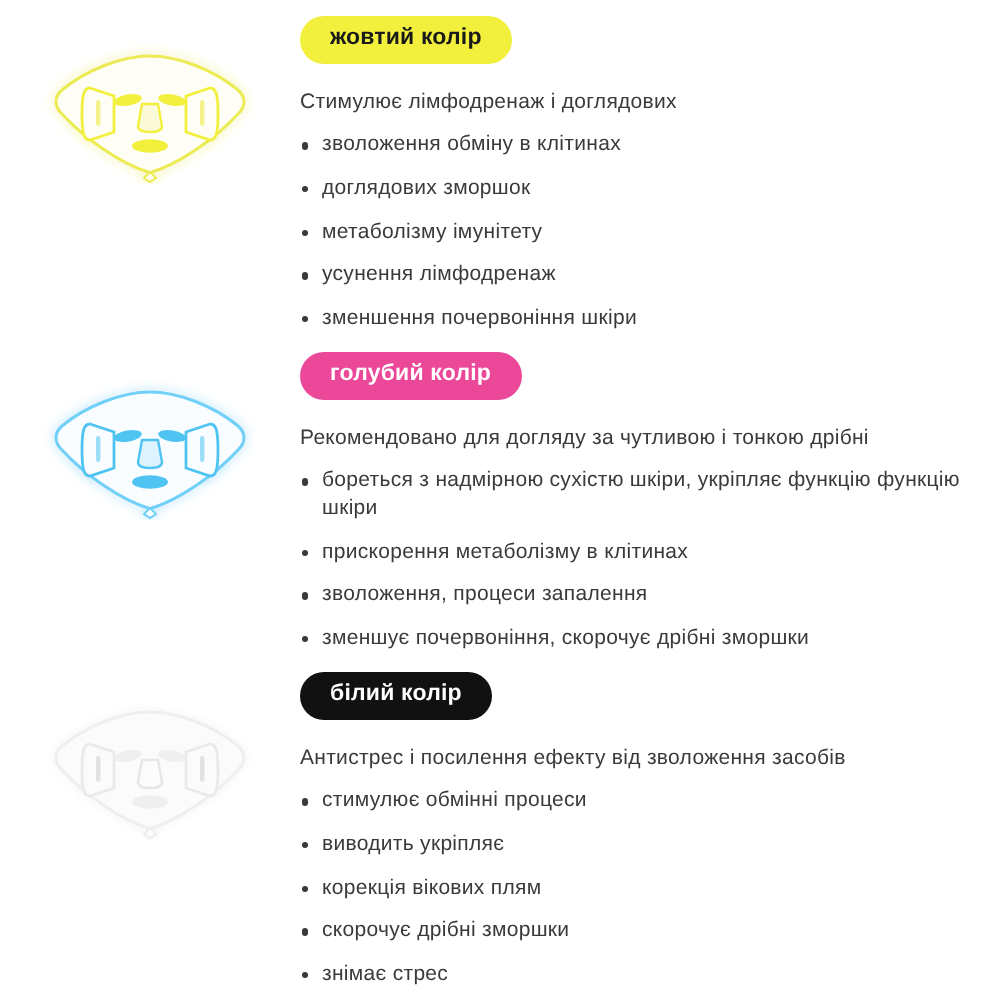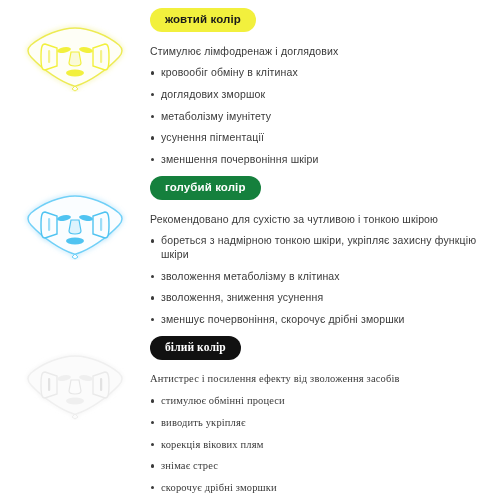--- a/index.html
+++ b/index.html
@@ -22,21 +22,21 @@
 
   .section {
     position: absolute;
     left: 0;
     width: 500px;
     display: flex;
     align-items: flex-start;
   }
   #section-yellow { top: 8px; }
   #section-blue   { top: 176px; }
-  #section-white  { top: 336px; font-family: Liberation Serif, serif; }
+  #section-white  { top: 336px; }
 
   .icon-col {
     width: 150px;
     flex: 0 0 150px;
     display: flex;
     justify-content: center;
     align-items: flex-start;
     padding-top: 14px;
     box-sizing: border-box;
   }
@@ -125,24 +125,24 @@
           <path d="M52 30 L60 30 L62 41 C62 43 60 44 56 44 C52 44 50 43 50 41 Z" fill="#FAFAD8" stroke="#F2F03D" stroke-width="1.2"></path>
           <ellipse cx="56" cy="51" rx="9" ry="3.4" fill="#F2F03D"></ellipse>
           <path d="M56 64 L53 67 L56 69 L59 67 Z" fill="#FEFEF6" stroke="#EDEB52" stroke-width="1"></path>
         </g>
       </svg>
     </div>
     <div class="content-col">
       <span class="badge" style="background:#F2F03D;color:#1a1a1a;">жовтий колір</span>
       <div class="desc">Стимулює лімфодренаж і доглядових</div>
       <ul class="bullets">
-        <li>кровообіг обміну в клітинах</li>
+        <li>зволоження обміну в клітинах</li>
         <li>доглядових зморшок</li>
         <li>метаболізму імунітету</li>
-        <li>усунення пігментації</li>
+        <li>усунення лімфодренаж</li>
         <li>зменшення почервоніння шкіри</li>
       </ul>
     </div>
   </div>
 
   <div class="section" id="section-blue">
     <div class="icon-col">
       <svg class="mask-icon" width="112" height="70" viewBox="0 0 112 70">
         <defs>
           <filter id="glow-b" x="-50%" y="-50%" width="200%" height="200%">
@@ -161,26 +161,26 @@
           <rect x="81" y="28" width="2.2" height="13" rx="1.1" fill="#9CDDF7"></rect>
           <ellipse cx="45" cy="28" rx="7" ry="2.8" fill="#4FC3F1" transform="rotate(-10 45 28)"></ellipse>
           <ellipse cx="67" cy="28" rx="7" ry="2.8" fill="#4FC3F1" transform="rotate(10 67 28)"></ellipse>
           <path d="M52 30 L60 30 L62 41 C62 43 60 44 56 44 C52 44 50 43 50 41 Z" fill="#DDF3FD" stroke="#4FC3F1" stroke-width="1.2"></path>
           <ellipse cx="56" cy="51" rx="9" ry="3.4" fill="#4FC3F1"></ellipse>
           <path d="M56 64 L53 67 L56 69 L59 67 Z" fill="#FAFDFF" stroke="#6FD0F7" stroke-width="1"></path>
         </g>
       </svg>
     </div>
     <div class="content-col">
-      <span class="badge" style="background:#15803d;color:#ffffff;text-align:right;">голубий колір</span>
-      <div class="desc">Рекомендовано для сухістю за чутливою і тонкою шкірою</div>
+      <span class="badge" style="background:#ec4899;color:#ffffff;text-align:right;">голубий колір</span>
+      <div class="desc">Рекомендовано для догляду за чутливою і тонкою дрібні</div>
       <ul class="bullets">
-        <li>бореться з надмірною тонкою шкіри, укріпляє захисну функцію шкіри</li>
-        <li>зволоження метаболізму в клітинах</li>
-        <li>зволоження, зниження усунення</li>
+        <li>бореться з надмірною сухістю шкіри, укріпляє функцію функцію шкіри</li>
+        <li>прискорення метаболізму в клітинах</li>
+        <li>зволоження, процеси запалення</li>
         <li>зменшує почервоніння, скорочує дрібні зморшки</li>
       </ul>
     </div>
   </div>
 
   <div class="section" id="section-white">
     <div class="icon-col">
       <svg class="mask-icon" width="112" height="70" viewBox="0 0 112 70">
         <defs>
           <filter id="glow-w" x="-50%" y="-50%" width="200%" height="200%">
@@ -205,19 +205,19 @@
         </g>
       </svg>
     </div>
     <div class="content-col">
       <span class="badge" style="background:#111111;color:#ffffff;">білий колір</span>
       <div class="desc">Антистрес і посилення ефекту від зволоження засобів</div>
       <ul class="bullets">
         <li>стимулює обмінні процеси</li>
         <li>виводить укріпляє</li>
         <li>корекція вікових плям</li>
+        <li>скорочує дрібні зморшки</li>
         <li>знімає стрес</li>
-        <li>скорочує дрібні зморшки</li>
       </ul>
     </div>
   </div>
 
 </div>
 
 </body></html>

